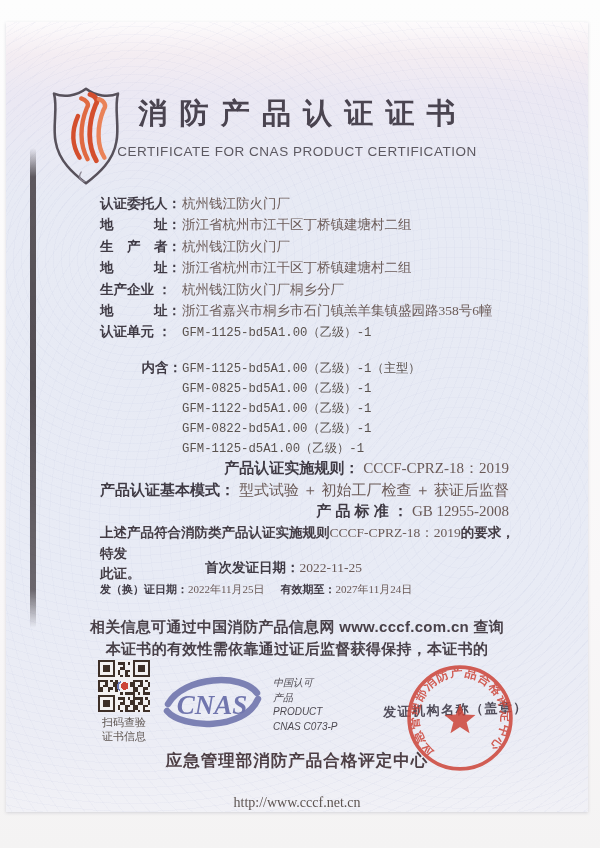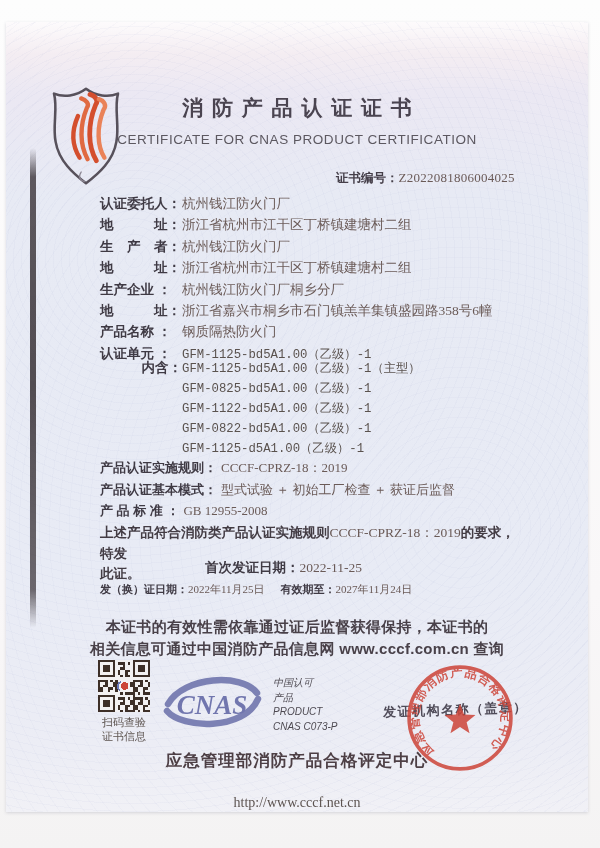--- a/index.html
+++ b/index.html
@@ -9,36 +9,36 @@
     background:
       repeating-radial-gradient(circle at 22% 30%, rgba(165,172,210,.07) 0 1px, transparent 1px 8px),
       repeating-radial-gradient(circle at 78% 64%, rgba(165,172,210,.06) 0 1px, transparent 1px 10px),
       linear-gradient(180deg,#fdfbfc 0%,#f4edf2 4%,#ebe8f3 9%,#e7eaf4 22%,#e8ebf5 70%,#ecedf5 92%,#f1f1f6 100%);
     box-shadow:0 1px 3px rgba(120,120,140,.25);}
   .edge-shadow{position:absolute;left:24px;top:126px;width:6px;height:480px;border-radius:3px;
     background:linear-gradient(180deg,rgba(40,32,36,0) 0%,rgba(40,32,36,.72) 6%,rgba(40,32,36,.78) 50%,rgba(40,32,36,.65) 92%,rgba(40,32,36,0) 100%);
     filter:blur(.4px);}
   .logo{position:absolute;left:40px;top:62px;}
   .title-block{position:absolute;left:0;top:72px;width:100%;text-align:center;}
-  .title{font-size:21px;font-weight:bold;color:#4a4450;letter-spacing:.42em;text-indent:.42em;margin:0;}
+  .title{font-size:29px;font-weight:bold;color:#4a4450;letter-spacing:.42em;text-indent:.42em;margin:0;}
   .subtitle{margin-top:10px;font-size:13.5px;color:#5c5860;letter-spacing:.04em;}
   .cert-no{position:absolute;left:330px;top:148px;font-size:12.5px;color:#4c4550;}
   .cert-no .lab{font-weight:bold;color:#453f49;}
   .cert-no .val{font-family:"Liberation Serif",serif;font-size:13px;letter-spacing:.02em;}
   .lab{font-weight:bold;color:#3f3a44;white-space:pre;}
   .val{font-family:"Liberation Serif",serif;color:#6a5a57;}
   .mono{font-family:Liberation Mono, monospace;font-size:12.3px;color:#5a524e;}
   .rows1{position:absolute;left:94px;top:171px;font-size:13.5px;}
   .rows1 .row{height:21.4px;line-height:21.4px;white-space:nowrap;}
   .rows1 .lab{display:inline-block;width:82px;}
   .contains{position:absolute;left:94px;top:336px;font-size:13.5px;}
   .contains .row{height:20px;line-height:20px;white-space:nowrap;}
   .contains .lab{display:inline-block;width:82px;text-align:right;}
   .contains .indent{padding-left:82px;}
-  .rows2{position:absolute;left:94px;top:435px;font-size:13px;}
+  .rows2{position:absolute;left:94px;top:435px;font-size:15px;text-align:right;}
   .rows2 .row{height:21.6px;line-height:21.6px;white-space:nowrap;}
   .rows2 .val{margin-left:4px;}
   .statement{position:absolute;left:94px;top:501px;width:420px;font-size:13.5px;line-height:20.6px;
     font-weight:bold;color:#433c44;}
   .statement .val{font-weight:normal;}
   .first-issue{position:absolute;left:199px;top:537px;font-size:13.5px;}
   .issue-row{position:absolute;left:94px;top:560px;font-size:11px;white-space:nowrap;}
   .issue-row .gap{display:inline-block;width:16px;}
   .notice{position:absolute;left:0;top:594px;width:100%;text-align:center;
     font-size:15px;font-weight:600;color:#494149;line-height:21.5px;letter-spacing:.02em;}
@@ -75,32 +75,28 @@
         <path d="M72 32 C76 27 73 21 66 19 M72 32 C63 54 64 78 73 92" fill="none" stroke="#ea8258" stroke-width="5.5" stroke-linecap="round"></path>
         <path d="M44 110 C40 116 42 120 48 122" fill="none" stroke="#8a8490" stroke-width="1.6" stroke-linecap="round"></path>
       </svg>
     </div>
 
     <div class="title-block">
       <div class="title">消防产品认证证书</div>
       <div class="subtitle">CERTIFICATE FOR CNAS PRODUCT CERTIFICATION</div>
     </div>
 
-    <div class="cert-no">
-      <span class="lab">证书编号：</span><span class="val">Z2022081806004025</span>
-    </div>
 
     <div class="rows1">
       <div class="row"><span class="lab">认证委托人：</span><span class="val">杭州钱江防火门厂</span></div>
       <div class="row"><span class="lab">地　　　址：</span><span class="val">浙江省杭州市江干区丁桥镇建塘村二组</span></div>
       <div class="row"><span class="lab">生　产　者：</span><span class="val">杭州钱江防火门厂</span></div>
       <div class="row"><span class="lab">地　　　址：</span><span class="val">浙江省杭州市江干区丁桥镇建塘村二组</span></div>
       <div class="row"><span class="lab">生产企业 ：</span><span class="val">杭州钱江防火门厂桐乡分厂</span></div>
       <div class="row"><span class="lab">地　　　址：</span><span class="val">浙江省嘉兴市桐乡市石门镇羔羊集镇盛园路358号6幢</span></div>
-      <div class="row"><span class="lab">产品名称 ：</span><span class="val">钢质隔热防火门</span></div>
       <div class="row"><span class="lab">认证单元 ：</span><span class="val mono">GFM-1125-bd5A1.00（乙级）-1</span></div>
     </div>
 
     <div class="contains">
       <div class="row"><span class="lab">内含：</span><span class="val mono">GFM-1125-bd5A1.00（乙级）-1（主型）</span></div>
       <div class="row indent"><span class="val mono">GFM-0825-bd5A1.00（乙级）-1</span></div>
       <div class="row indent"><span class="val mono">GFM-1122-bd5A1.00（乙级）-1</span></div>
       <div class="row indent"><span class="val mono">GFM-0822-bd5A1.00（乙级）-1</span></div>
       <div class="row indent"><span class="val mono">GFM-1125-d5A1.00（乙级）-1</span></div>
     </div>
@@ -118,22 +114,22 @@
 
     <div class="first-issue">
       <span class="lab">首次发证日期：</span><span class="val">2022-11-25</span>
     </div>
 
     <div class="issue-row">
       <span class="lab">发（换）证日期：</span><span class="val">2022年11月25日</span><span class="gap"></span><span class="lab">有效期至：</span><span class="val">2027年11月24日</span>
     </div>
 
     <div class="notice">
+      <div>相关信息可通过中国消防产品信息网 www.cccf.com.cn 查询</div>
       <div>本证书的有效性需依靠通过证后监督获得保持，本证书的</div>
-      <div>相关信息可通过中国消防产品信息网 www.cccf.com.cn 查询</div>
     </div>
 
     <div class="qr">
       <svg id="qr-svg" width="52" height="52" viewBox="0 0 21 21" shape-rendering="crispEdges">
           <rect x="0" y="0" width="21" height="21" fill="#f3f1f2"></rect>
           <rect x="8" y="1" width="1" height="1" fill="#3d2f28"></rect>
           <rect x="9" y="1" width="1" height="1" fill="#3d2f28"></rect>
           <rect x="10" y="1" width="1" height="1" fill="#3d2f28"></rect>
           <rect x="12" y="1" width="1" height="1" fill="#3d2f28"></rect>
           <rect x="10" y="2" width="1" height="1" fill="#3d2f28"></rect>

